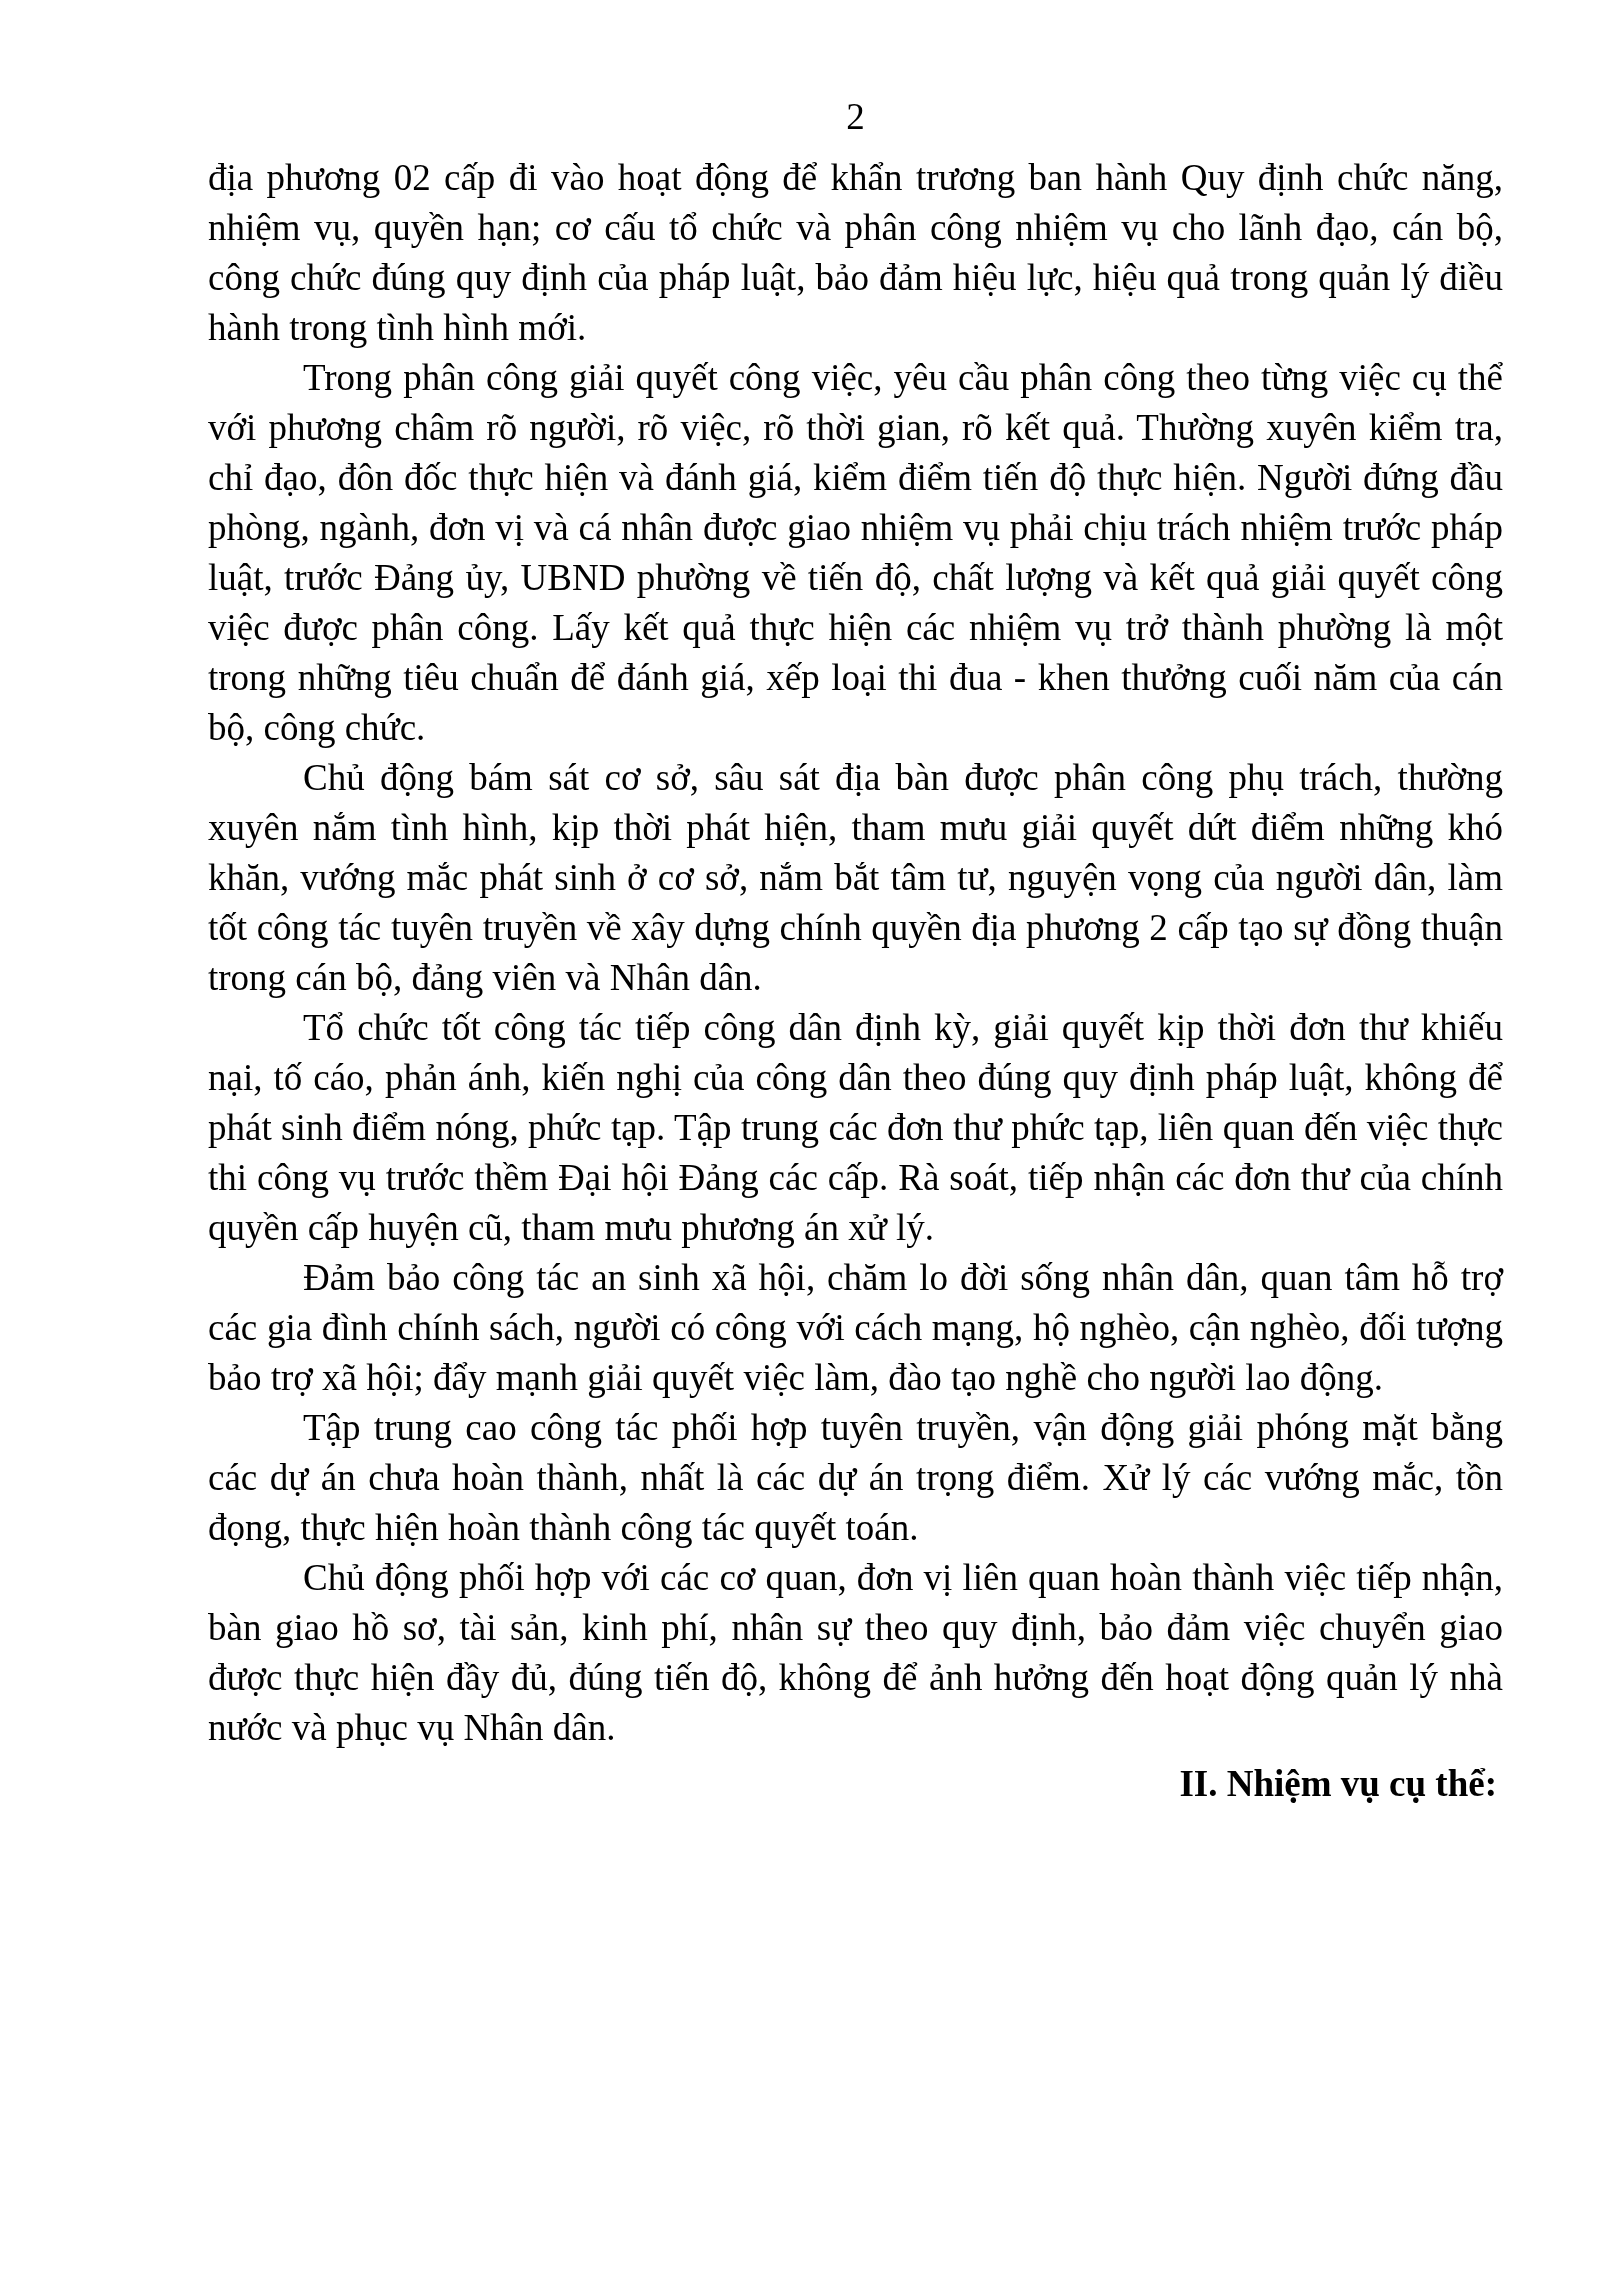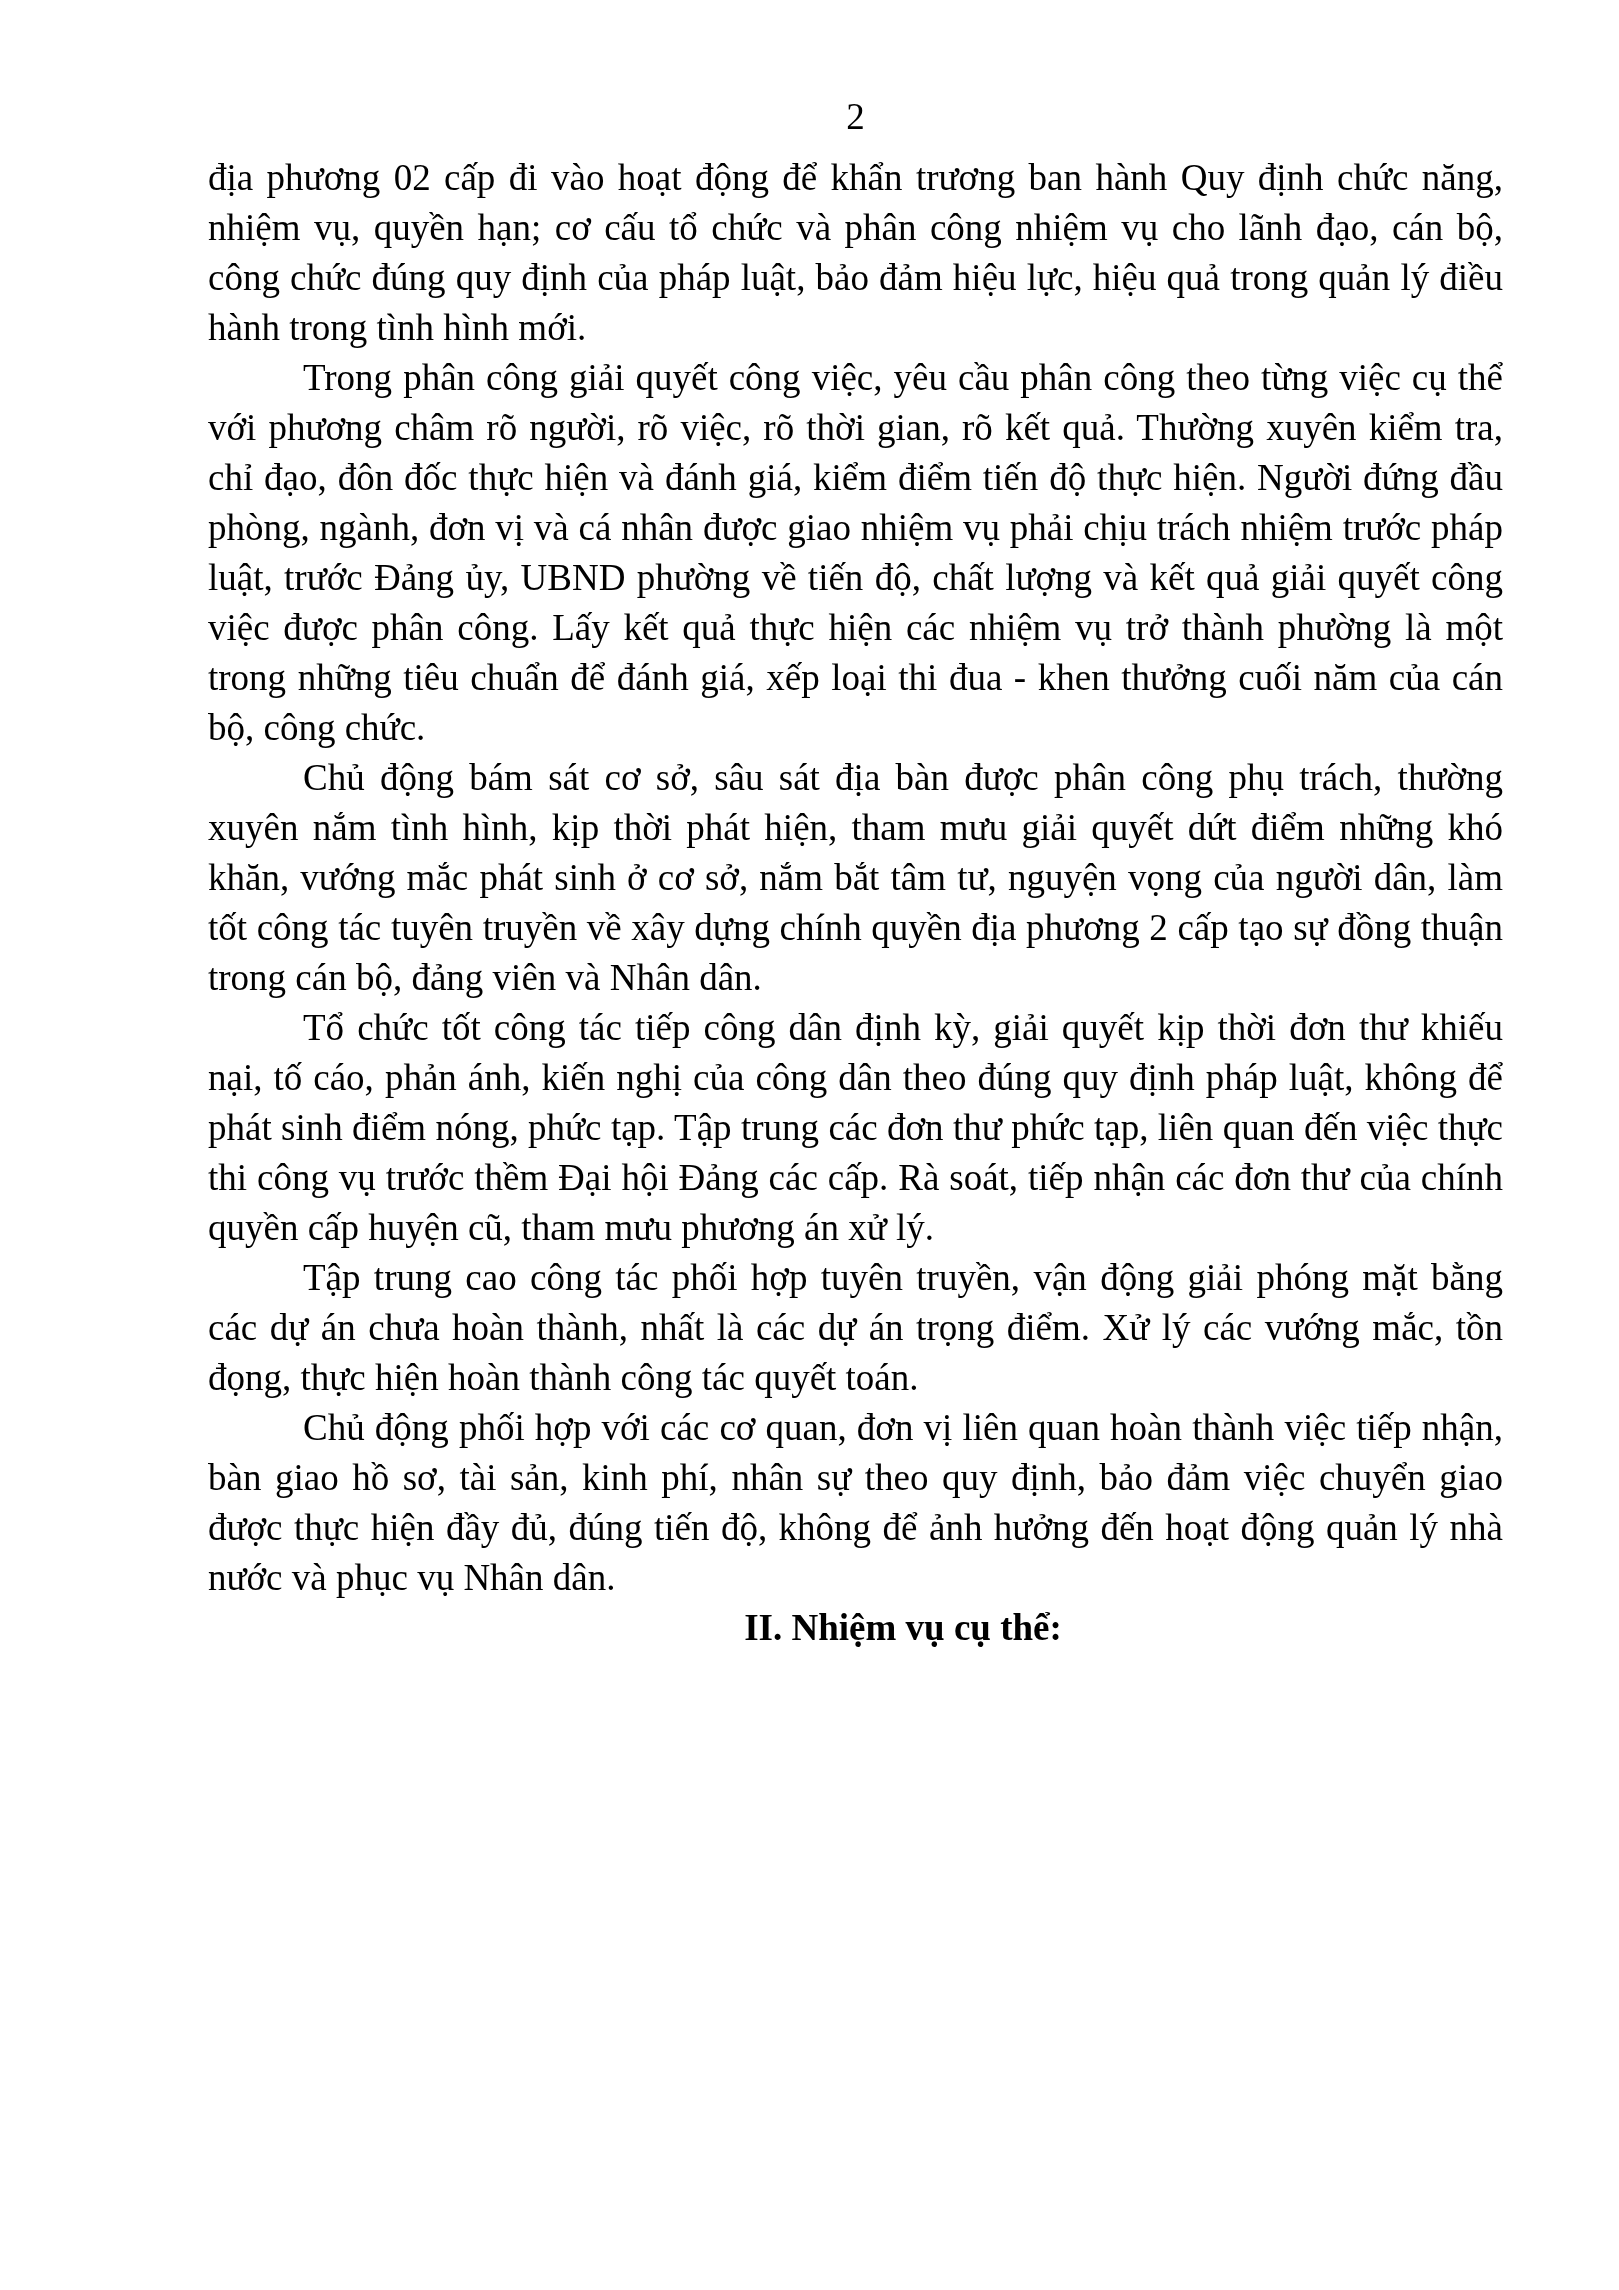--- a/index.html
+++ b/index.html
@@ -29,36 +29,37 @@
   .para {
     margin: 0;
     padding: 0;
     text-align: justify;
     text-indent: 95px;
   }
   .para.continuation {
     text-indent: 0;
   }
   .section-heading {
-    margin: 0;
+    margin: 6px;
     padding: 0;
     font-weight: bold;
     text-indent: 95px;
-    text-align: center;
+    text-align: right;
   }
 </style>
 </head>
 <body>
 
 <div class="page">
   <div class="page-number">2</div>
 
   <div class="doc-body">
     <p class="para continuation">địa phương 02 cấp đi vào hoạt động để khẩn trương ban hành Quy định chức năng, nhiệm vụ, quyền hạn; cơ cấu tổ chức và phân công nhiệm vụ cho lãnh đạo, cán bộ, công chức đúng quy định của pháp luật, bảo đảm hiệu lực, hiệu quả trong quản lý điều hành trong tình hình mới.</p>
     <p class="para">Trong phân công giải quyết công việc, yêu cầu phân công theo từng việc cụ thể với phương châm rõ người, rõ việc, rõ thời gian, rõ kết quả. Thường xuyên kiểm tra, chỉ đạo, đôn đốc thực hiện và đánh giá, kiểm điểm tiến độ thực hiện. Người đứng đầu phòng, ngành, đơn vị và cá nhân được giao nhiệm vụ phải chịu trách nhiệm trước pháp luật, trước Đảng ủy, UBND phường về tiến độ, chất lượng và kết quả giải quyết công việc được phân công. Lấy kết quả thực hiện các nhiệm vụ trở thành phường là một trong những tiêu chuẩn để đánh giá, xếp loại thi đua - khen thưởng cuối năm của cán bộ, công chức.</p>
     <p class="para">Chủ động bám sát cơ sở, sâu sát địa bàn được phân công phụ trách, thường xuyên nắm tình hình, kịp thời phát hiện, tham mưu giải quyết dứt điểm những khó khăn, vướng mắc phát sinh ở cơ sở, nắm bắt tâm tư, nguyện vọng của người dân, làm tốt công tác tuyên truyền về xây dựng chính quyền địa phương 2 cấp tạo sự đồng thuận trong cán bộ, đảng viên và Nhân dân.</p>
     <p class="para">Tổ chức tốt công tác tiếp công dân định kỳ, giải quyết kịp thời đơn thư khiếu nại, tố cáo, phản ánh, kiến nghị của công dân theo đúng quy định pháp luật, không để phát sinh điểm nóng, phức tạp. Tập trung các đơn thư phức tạp, liên quan đến việc thực thi công vụ trước thềm Đại hội Đảng các cấp. Rà soát, tiếp nhận các đơn thư của chính quyền cấp huyện cũ, tham mưu phương án xử lý.</p>
+    <p class="para">Đảm bảo công tác an sinh xã hội, chăm lo đời sống nhân dân, quan tâm hỗ trợ các gia đình chính sách, người có công với cách mạng, hộ nghèo, cận nghèo, đối tượng bảo trợ xã hội; đẩy mạnh giải quyết việc làm, đào tạo nghề cho người lao động.</p>
     <p class="para">Tập trung cao công tác phối hợp tuyên truyền, vận động giải phóng mặt bằng các dự án chưa hoàn thành, nhất là các dự án trọng điểm. Xử lý các vướng mắc, tồn đọng, thực hiện hoàn thành công tác quyết toán.</p>
     <p class="para">Chủ động phối hợp với các cơ quan, đơn vị liên quan hoàn thành việc tiếp nhận, bàn giao hồ sơ, tài sản, kinh phí, nhân sự theo quy định, bảo đảm việc chuyển giao được thực hiện đầy đủ, đúng tiến độ, không để ảnh hưởng đến hoạt động quản lý nhà nước và phục vụ Nhân dân.</p>
     <p class="section-heading">II. Nhiệm vụ cụ thể:</p>
   </div>
 </div>
 
 
 </body></html>

